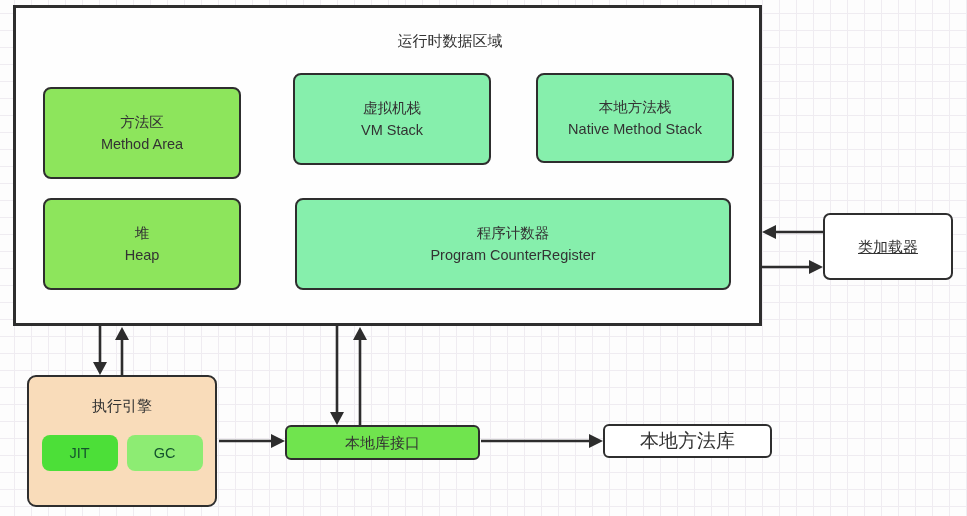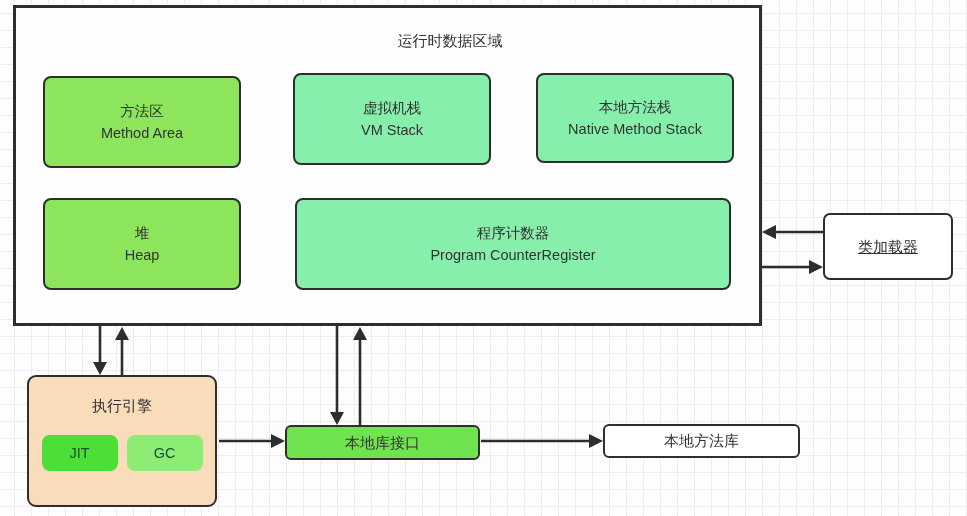--- a/index.html
+++ b/index.html
@@ -49,21 +49,21 @@
     position: absolute;
     left: 434px; top: 24px;
     width: 200px;
     text-align: center;
     transform: translateX(-50%);
     font-size: 15px;
     color: #333333;
   }
   .green-box  { background: #8de55c; }
   .blue-box   { background: #86efac; text-align: right; }
-  #method-area          { left: 27px;  top: 68px;  width: 198px; height: 92px; }
+  #method-area          { left: 27px;  top: 79px;  width: 198px; height: 92px; }
   #heap                 { left: 27px;  top: 190px; width: 198px; height: 92px; }
   #vm-stack             { left: 277px; top: 65px;  width: 198px; height: 92px; }
   #native-method-stack  { left: 520px; top: 65px;  width: 198px; height: 90px; }
   #program-counter      { left: 279px; top: 190px; width: 436px; height: 92px; }
 
   #class-loader {
     left: 823px; top: 213px; width: 130px; height: 67px;
     background: #ffffff;
     border-radius: 7px;
     font-size: 15px;
@@ -100,24 +100,24 @@
   #jit-button { background: #4cdf38; }
   #gc-button  { background: #8dec73; }
 
   #native-interface {
     left: 285px; top: 425px; width: 195px; height: 35px;
     background: #70e44e;
     border-radius: 6px;
     font-size: 15px;
   }
   #native-library {
-    left: 603px; top: 424px; width: 197px; height: 34px;
+    left: 603px; top: 424px; width: 169px; height: 34px;
     background: #ffffff;
     border-radius: 6px;
-    font-size: 15px;
+    font-size: 19px;
   }
   #watermark {
     position: absolute;
     left: 788px; top: 476px;
     font-size: 17px;
     letter-spacing: 0.5px;
     color: rgba(178, 172, 172, 0.9);
     white-space: nowrap;
   }
   #arrows {

